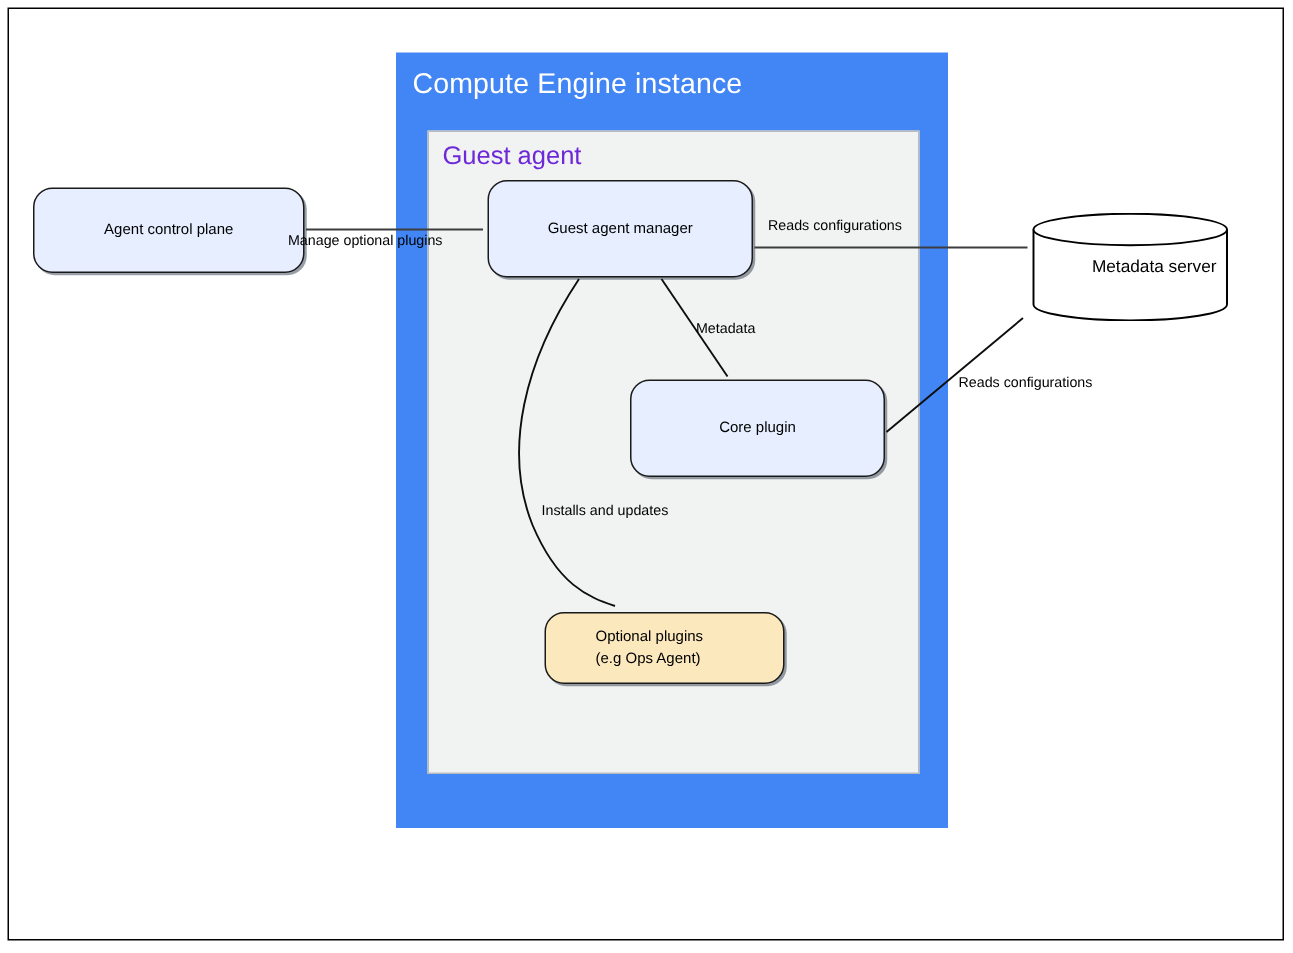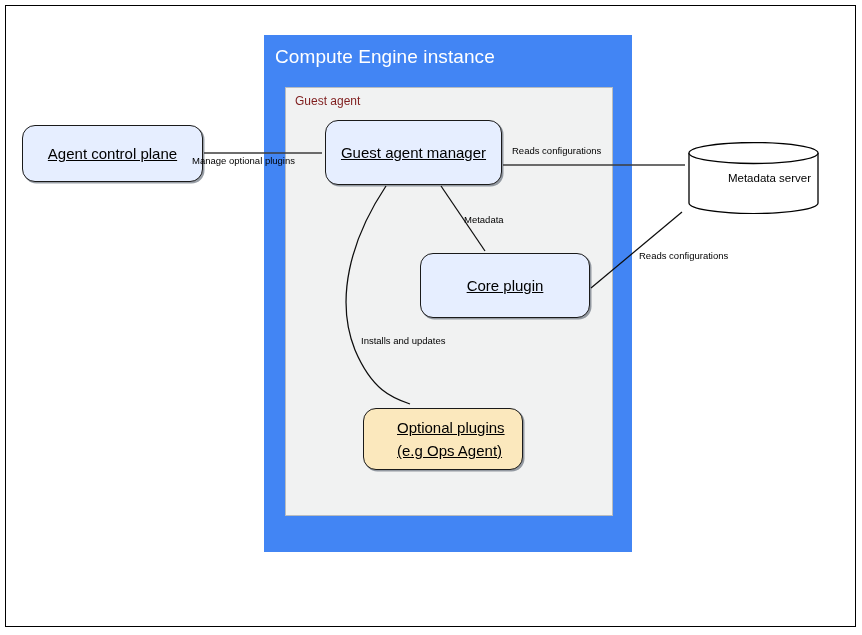--- a/index.html
+++ b/index.html
@@ -58,56 +58,55 @@
     width: 328px;
     height: 429px;
     background: #f1f2f2;
     border: 1px solid #b8bcbf;
     box-sizing: border-box;
   }
   .guest-agent-title {
     position: absolute;
     left: 9px;
     top: 6px;
-    font-size: 12px;
-    color: #7f1d1d;
+    font-size: 17px;
+    color: #6d28d9;
     white-space: nowrap;
   }
 
   
   .node {
     position: absolute;
     box-sizing: border-box;
     border-radius: 13px;
     border: 1.4px solid #1a1a1a;
     display: flex;
     flex-direction: column;
     align-items: center;
     justify-content: center;
     text-align: center;
-    font-size: 15px;
+    font-size: 10px;
     color: #000000;
     line-height: 1.55;
     box-shadow: 1.5px 1.5px 0 rgba(70,80,95,0.55);
-    text-decoration: underline;
   }
   .node.blue { background: #e6eeff; }
   .node.cream { background: #fbe8bd; }
 
   #node-agent-control-plane {
     left: 22px; top: 125px; width: 181px; height: 57px;
   }
   #node-guest-agent-manager {
     left: 325px; top: 120px; width: 177px; height: 65px;
   }
   #node-core-plugin {
     left: 420px; top: 253px; width: 170px; height: 65px;
   }
   #node-optional-plugins {
-    left: 363px; top: 408px; width: 160px; height: 62px;
+    left: 363px; top: 408px; width: 160px; height: 48px;
     align-items: flex-start;
     padding-left: 33px;
     text-align: left;
   }
 
   
   #node-metadata-server {
     position: absolute;
     left: 688px;
     top: 142px;

